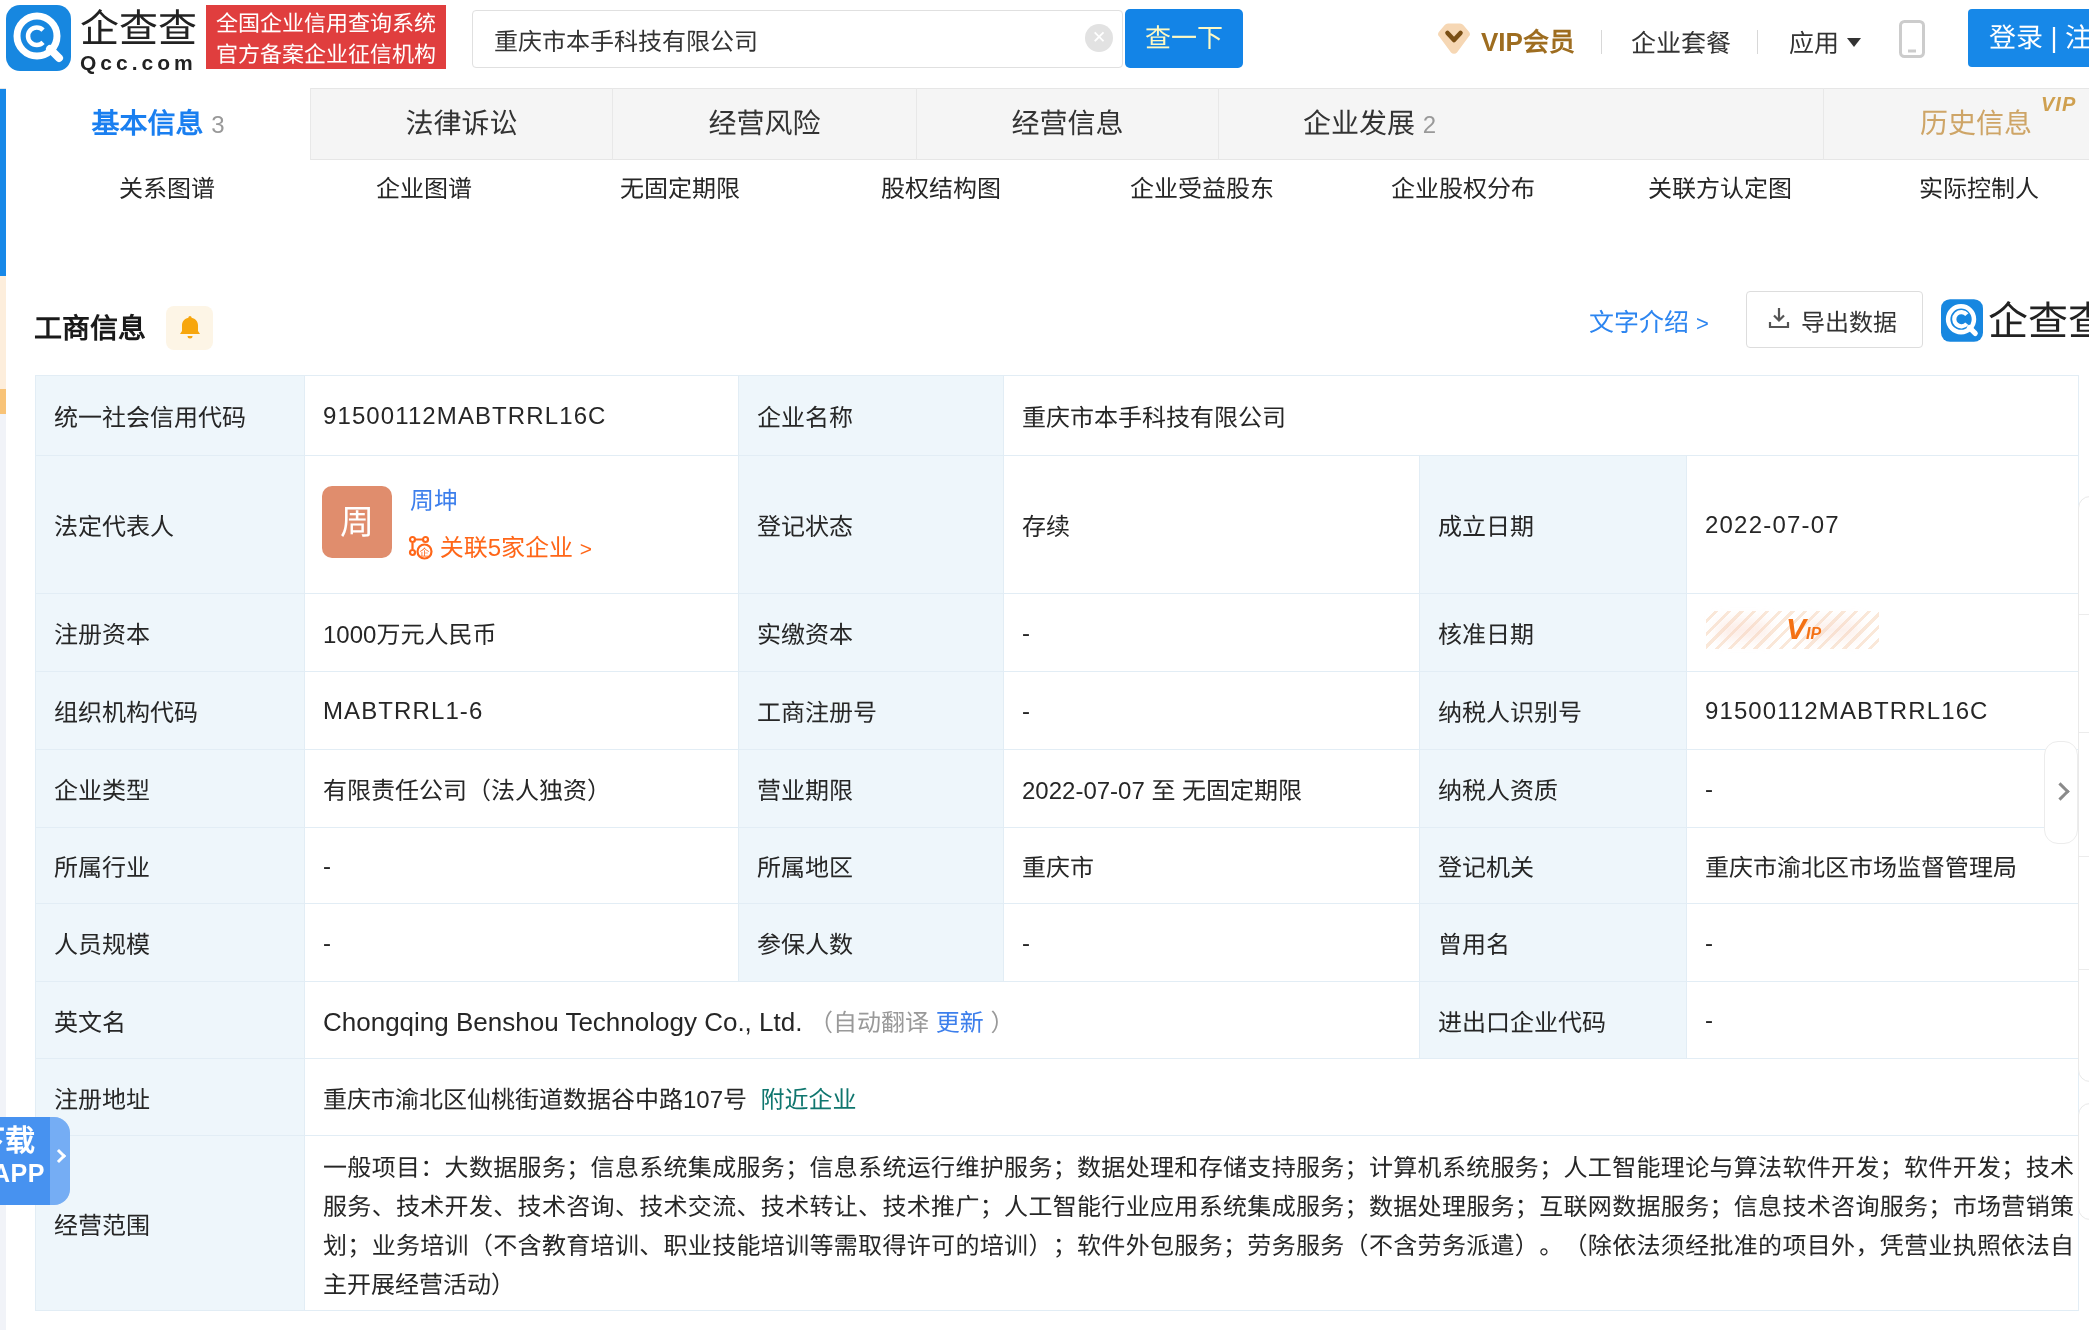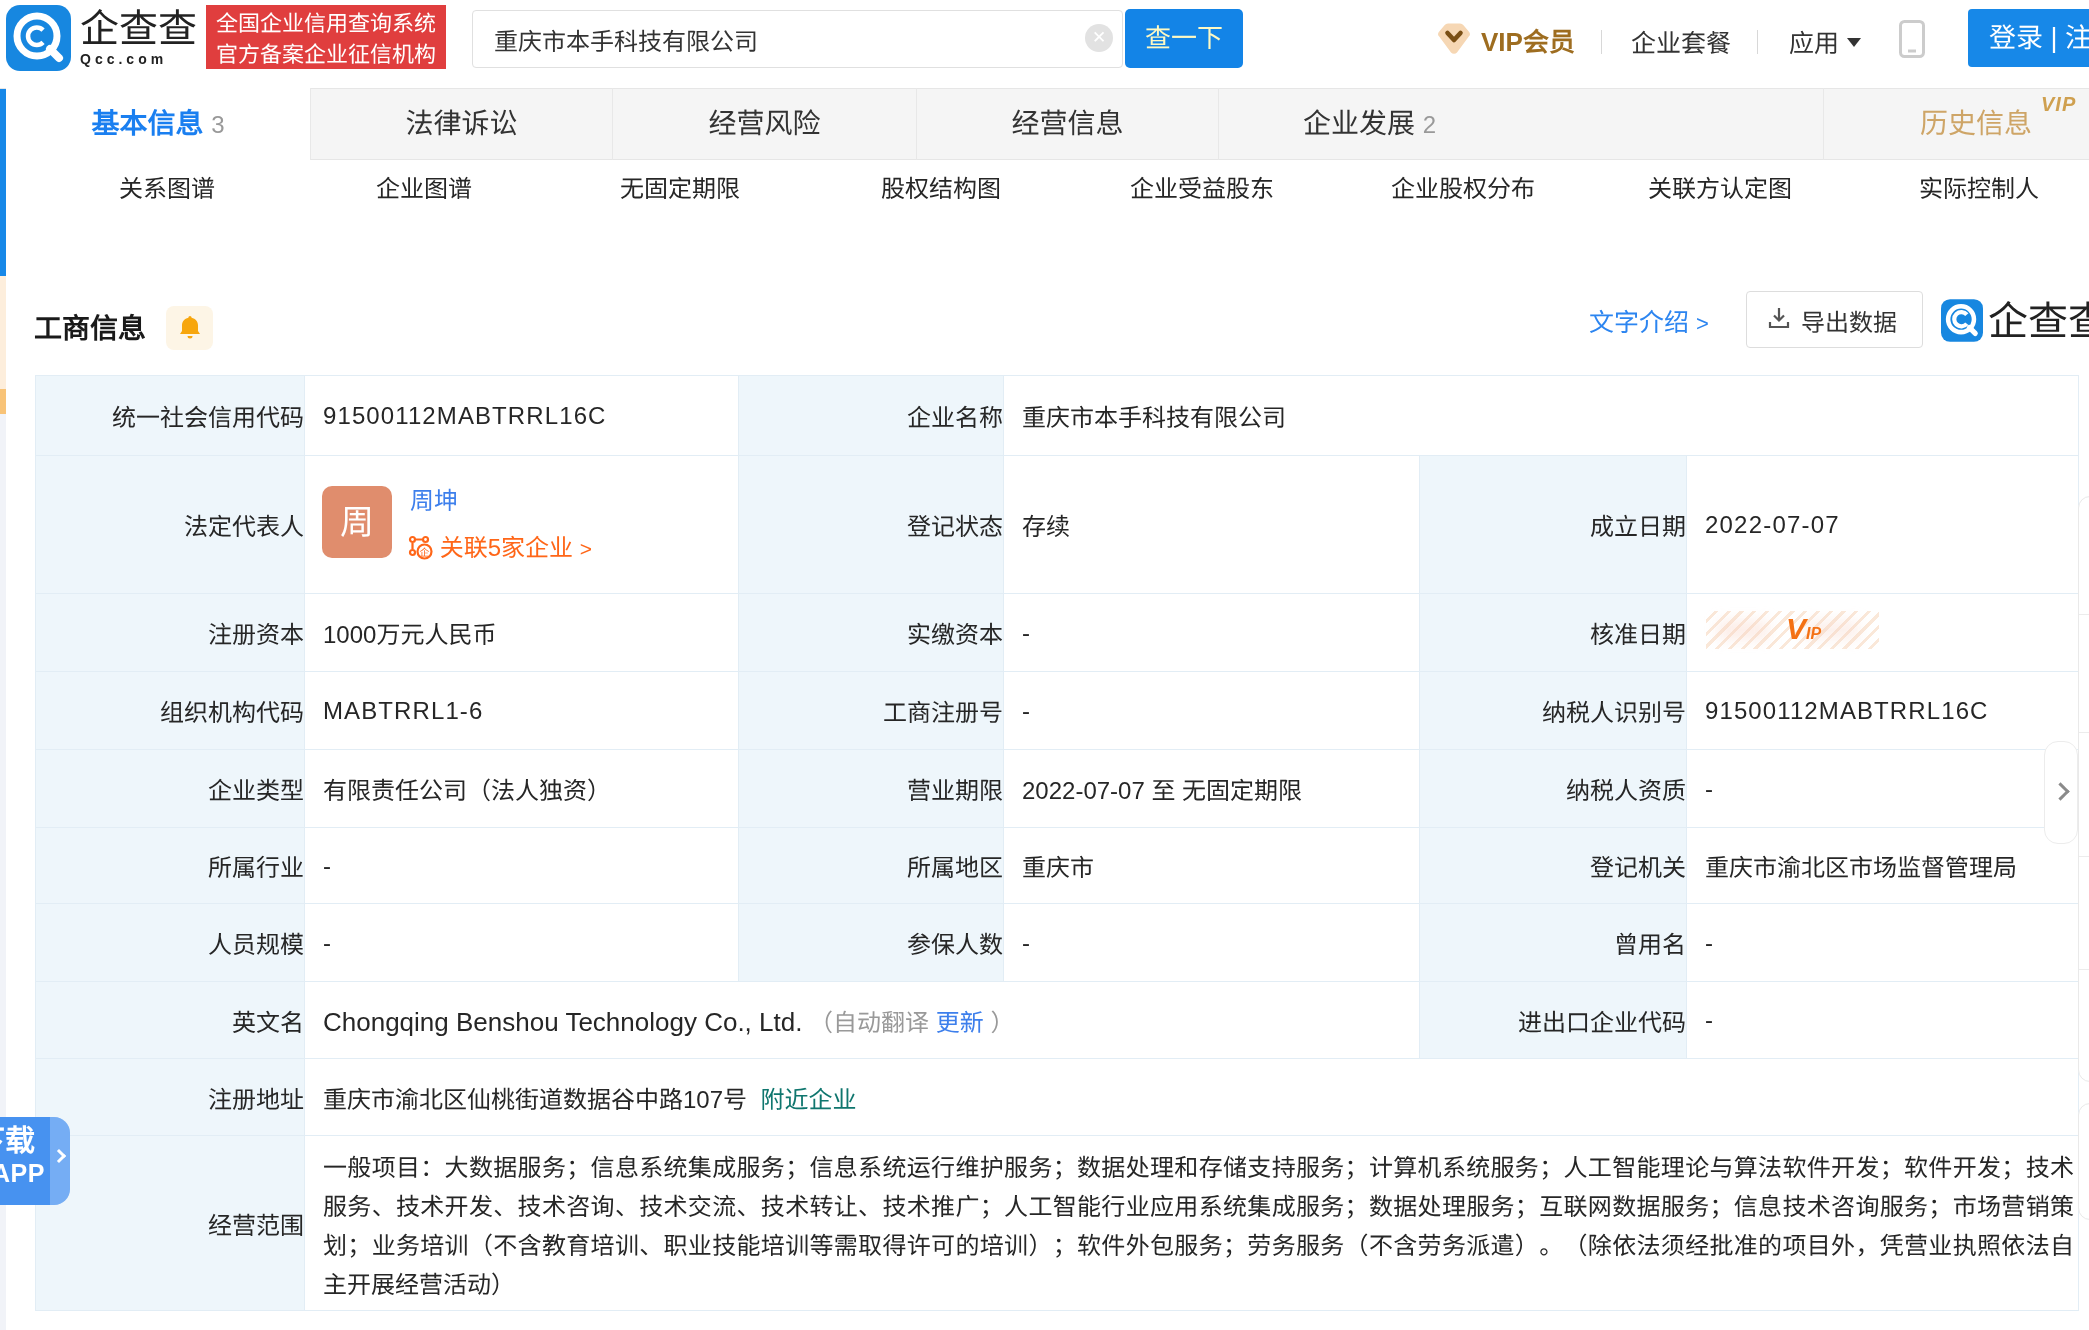--- a/index.html
+++ b/index.html
@@ -16,21 +16,21 @@
 
 <svg class="abs" style="left:6px;top:5px;" width="65" height="66" viewBox="0 0 65 66">
   <rect x="0" y="0" width="65" height="66" rx="14" fill="#1787e0"></rect>
   <g fill="none" stroke="#fff">
     <circle cx="31" cy="31" r="20" stroke-width="7"></circle>
     <path d="M 40 21.5 A 13.5 13.5 0 1 0 40 40.5" stroke-width="7" transform="scale(0.65) translate(17,17)"></path>
     <line x1="44" y1="44" x2="53" y2="53" stroke-width="8" stroke-linecap="round"></line>
   </g>
 </svg>
 <div class="abs" style="left:80px;top:-3px;width:125px;height:50px;font-size:39px;font-weight:500;color:#222;letter-spacing:0;">企查查</div>
-<div class="abs" style="left:80px;top:51px;font-size:14px;font-weight:700;color:#222;letter-spacing:4px;">Qcc.com</div>
+<div class="abs" style="left:80px;top:51px;font-size:21px;font-weight:700;color:#222;letter-spacing:4px;">Qcc.com</div>
 
 <div class="abs" style="left:206px;top:5px;width:240px;height:64px;background:#e03e3e;color:#fff;font-size:22px;line-height:31px;text-align:center;padding-top:3px;">全国企业信用查询系统<br>官方备案企业征信机构</div>
 
 <div class="abs" style="left:472px;top:10px;width:651px;height:58px;border:1px solid #e0e0e0;border-radius:4px;background:#fff;"></div>
 <div class="abs" style="left:494px;top:22px;font-size:24px;color:#333;">重庆市本手科技有限公司</div>
 <div class="abs" style="left:1085px;top:24px;width:28px;height:28px;border-radius:50%;background:#e2e2e2;color:#fff;text-align:center;line-height:28px;font-size:17px;">✕</div>
 <div class="abs" style="left:1125px;top:9px;width:118px;height:59px;background:#1384e7;border-radius:5px;color:#fef9c3;font-size:26px;text-align:center;line-height:59px;">查一下</div>
 
 <svg class="abs" style="left:1437px;top:21px;" width="34" height="36" viewBox="0 0 34 36">
   <path d="M11 2.5 L23 2.5 A4.5 4.5 0 0 1 26.5 4.2 L32 10.8 A3.6 3.6 0 0 1 31.8 15.6 L20 31.5 A4 4 0 0 1 14 31.5 L2.2 15.6 A3.6 3.6 0 0 1 2 10.8 L7.5 4.2 A4.5 4.5 0 0 1 11 2.5 Z" fill="#f6d7b4"></path>
@@ -207,21 +207,21 @@
     <tr style="height:175px;">
       <td class="lab">经营范围</td>
       <td class="val" colspan="5" style="vertical-align:top;padding-top:13px;">
             <div style="width:1751px;line-height:39px;text-align:justify;font-feature-settings:'chws' 0,'halt' 0,'palt' 0;font-family:Liberation Serif, serif;">一般项目：大数据服务；信息系统集成服务；信息系统运行维护服务；数据处理和存储支持服务；计算机系统服务；人工智能理论与算法软件开发；软件开发；技术服务、技术开发、技术咨询、技术交流、技术转让、技术推广；人工智能行业应用系统集成服务；数据处理服务；互联网数据服务；信息技术咨询服务；市场营销策划；业务培训（不含教育培训、职业技能培训等需取得许可的培训）；软件外包服务；劳务服务（不含劳务派遣）。（除依法须经批准的项目外，凭营业执照依法自主开展经营活动）</div>
           </td>
     </tr>
     </tbody>
   </table>
 </div>
 <style>
-  td.lab { background:#eef6fb; border:1px solid #e2edf5; padding-left:18px; font-size:24px;text-align:right; }
+  td.lab { background:#eef6fb; border:1px solid #e2edf5; padding-left:18px; font-size:24px; }
   td.val { background:#fff; border:1px solid #e2edf5; padding-left:18px; font-size:24px; }
 </style>
 
 <div class="abs" style="left:2044px;top:741px;width:34px;height:103px;background:#fff;border:1px solid #ececec;border-radius:14px;">
   <div style="position:absolute;left:9px;top:43px;width:13px;height:13px;border-top:3px solid #8a8a8a;border-right:3px solid #8a8a8a;transform:rotate(45deg);transform-origin:center;"></div>
 </div>
 
 <div class="abs" style="left:0;top:1117px;width:70px;height:88px;background:#4792f0;border-radius:0 16px 16px 0;overflow:hidden;z-index:50;">
   <div style="position:absolute;left:-25px;top:9px;color:#fff;font-size:30px;font-weight:700;line-height:30px;white-space:nowrap;">下载</div>
   <div style="position:absolute;left:-8px;top:44px;color:#fff;font-size:25px;font-weight:700;line-height:25px;letter-spacing:0.5px;white-space:nowrap;">APP</div>

